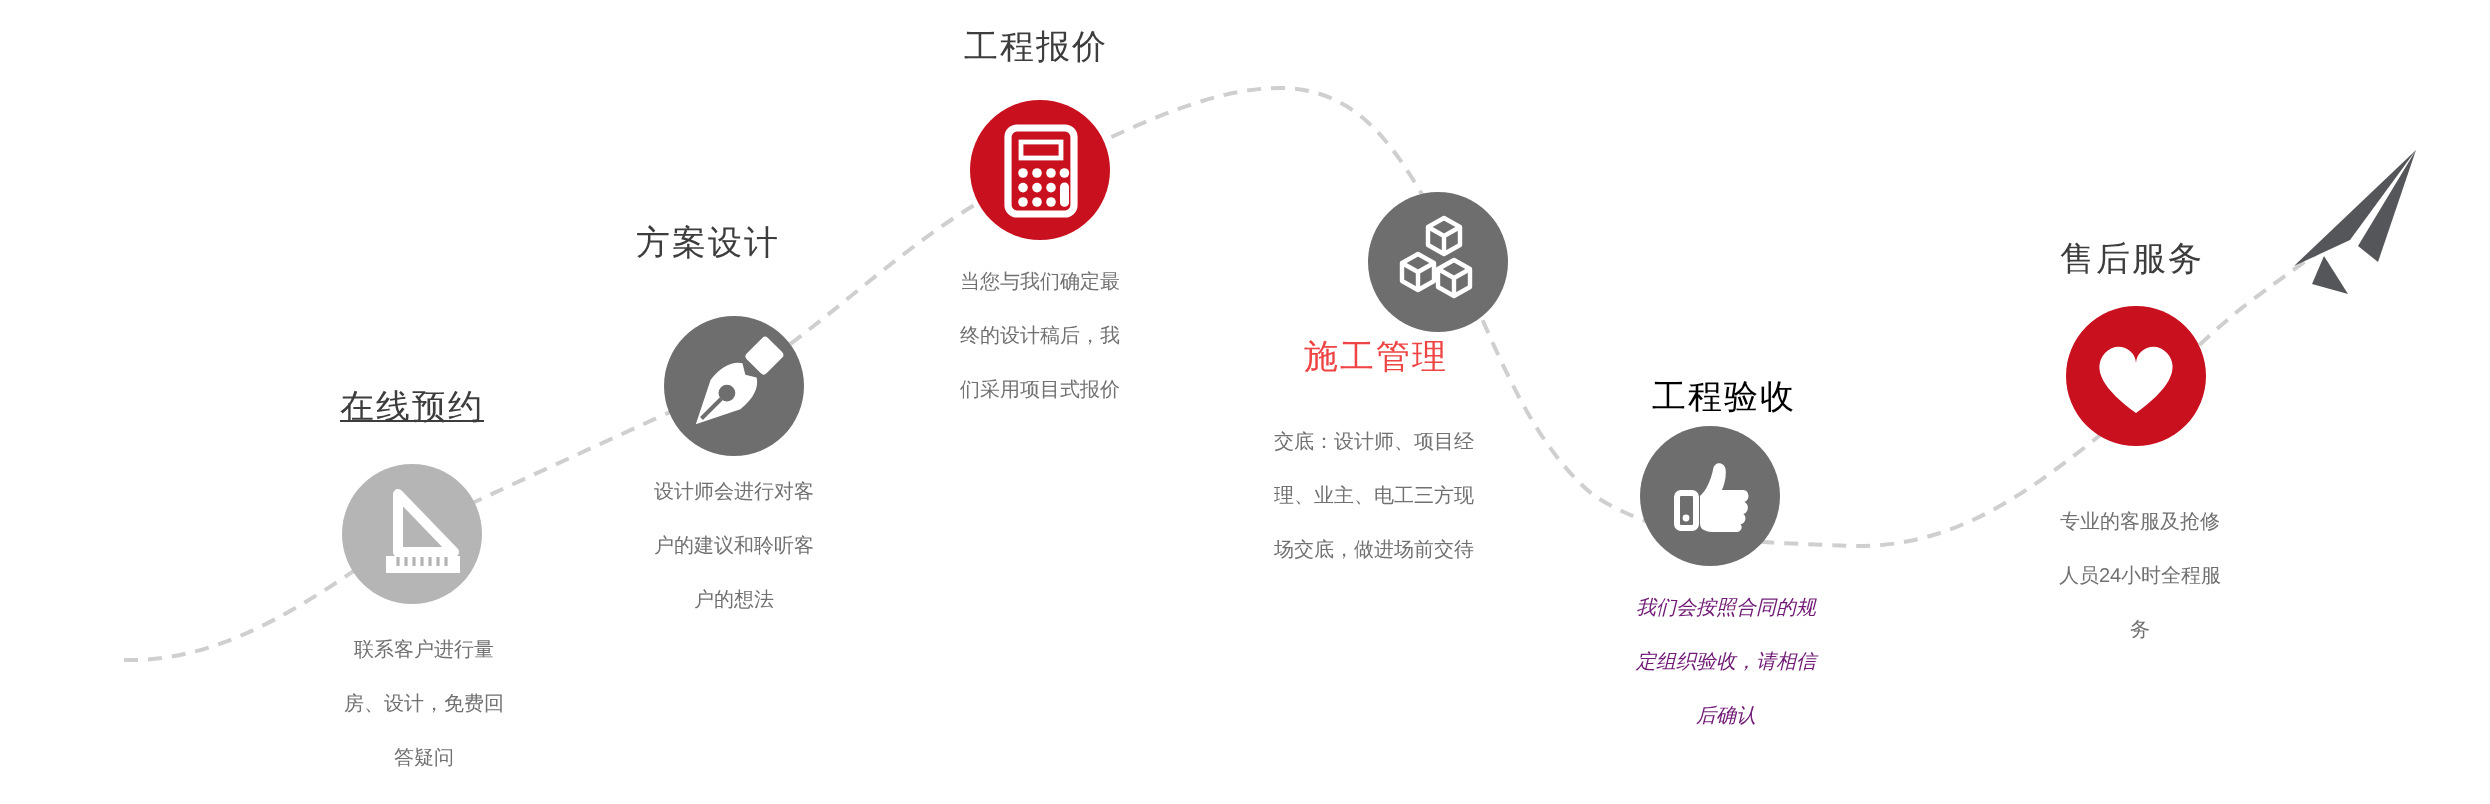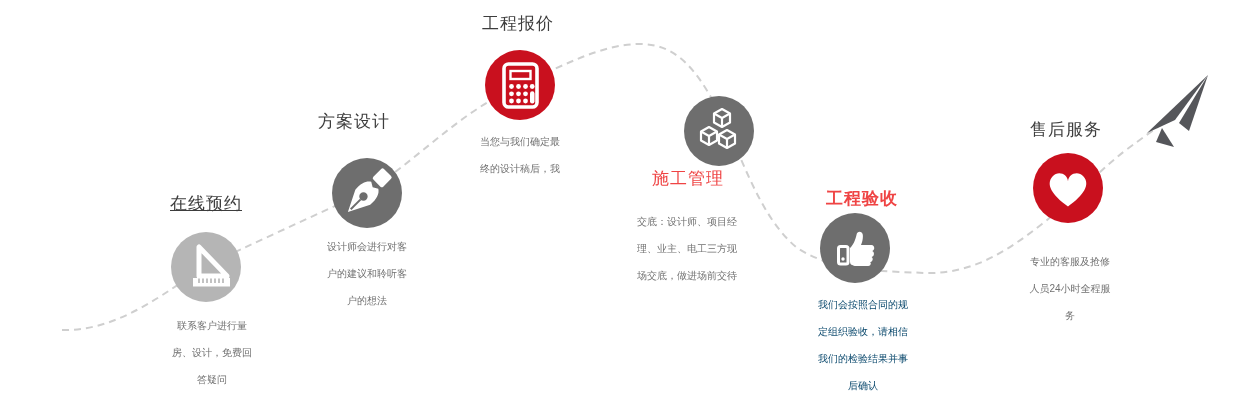--- a/index.html
+++ b/index.html
@@ -94,20 +94,21 @@
           <circle cx="26.5" cy="51" r="2.4"></circle>
             <circle cx="33.5" cy="51" r="2.4"></circle>
             <circle cx="40.5" cy="51" r="2.4"></circle>
           <rect x="45" y="41.2" width="4.5" height="12.2" rx="2.2"></rect>
         </g>
       </svg>
     </div>
     <div class="step-desc" style="color: rgb(113, 113, 113);">
       <div class="desc-line">当您与我们确定最</div>
       <div class="desc-line">终的设计稿后，我</div>
+      <div class="desc-line">们采用项目式报价</div>
     </div>
   </div>
 
   <div class="step s4">
     <div class="step-title" style="color: #ef4444;">施工管理</div>
     <div class="circle" style="background: rgb(110, 110, 110); color: rgb(110, 110, 110);">
       <svg viewBox="0 0 70 70">
         <g stroke="#fff" stroke-width="2.2" fill="currentColor" stroke-linejoin="round">
           <g transform="translate(38,22)">
             <path d="M0 -9 L8 -4.5 L8 4.5 L0 9 L-8 4.5 L-8 -4.5 Z"></path>
@@ -125,32 +126,31 @@
       </svg>
     </div>
     <div class="step-desc" style="color: rgb(113, 113, 113);">
       <div class="desc-line">交底：设计师、项目经</div>
       <div class="desc-line">理、业主、电工三方现</div>
       <div class="desc-line">场交底，做进场前交待</div>
     </div>
   </div>
 
   <div class="step s5">
-    <div class="step-title" style="color: #ef4444; font-weight: bold;">工程验收</div>
+    <div class="step-title" style="color: #000000;">工程验收</div>
     <div class="circle" style="background: rgb(110, 110, 110); color: rgb(110, 110, 110);">
       <svg viewBox="0 0 70 70">
         <rect x="18.5" y="33.5" width="9.5" height="17.5" rx="2" fill="none" stroke="#fff" stroke-width="3"></rect>
         <circle cx="23" cy="46" r="1.7" fill="#fff"></circle>
         <path fill="#fff" d="M32 52 C30.5 51.5 30 50 30 48.5 L30 35 C33 32.5 35.5 27 36.6 21.5 C37.2 17.5 42.3 17.8 42.8 21.8 C43.2 25.2 42.3 29 41 32 L51.5 32 C54.8 32 55.2 37 52.2 38 C54.8 39 54.4 43.4 51.6 44 C53.6 45.2 52.8 48.8 50.2 49.2 C51.6 50.4 50.6 53 48.2 53 L36 53 C34.5 53 33 52.5 32 52 Z"></path>
       </svg>
     </div>
-    <div class="step-desc" style="color: #0c4a6e;">
+    <div class="step-desc" style="color: #701a75; font-style: italic;">
       <div class="desc-line">我们会按照合同的规</div>
       <div class="desc-line">定组织验收，请相信</div>
-      <div class="desc-line">我们的检验结果并事</div>
       <div class="desc-line">后确认</div>
     </div>
   </div>
 
   <div class="step s6">
     <div class="step-title" style="color: rgb(61, 61, 61);">售后服务</div>
     <div class="circle" style="background: rgb(201, 16, 30); color: rgb(201, 16, 30);">
       <svg viewBox="0 0 70 70">
         <path fill="#fff" d="M35 53.5 C19 42 12.5 31.5 19.5 23.5 C25.5 17 34.8 21.5 35 28.5 C35.2 21.5 44.5 17 50.5 23.5 C57.5 31.5 51 42 35 53.5 Z"></path>
       </svg>

